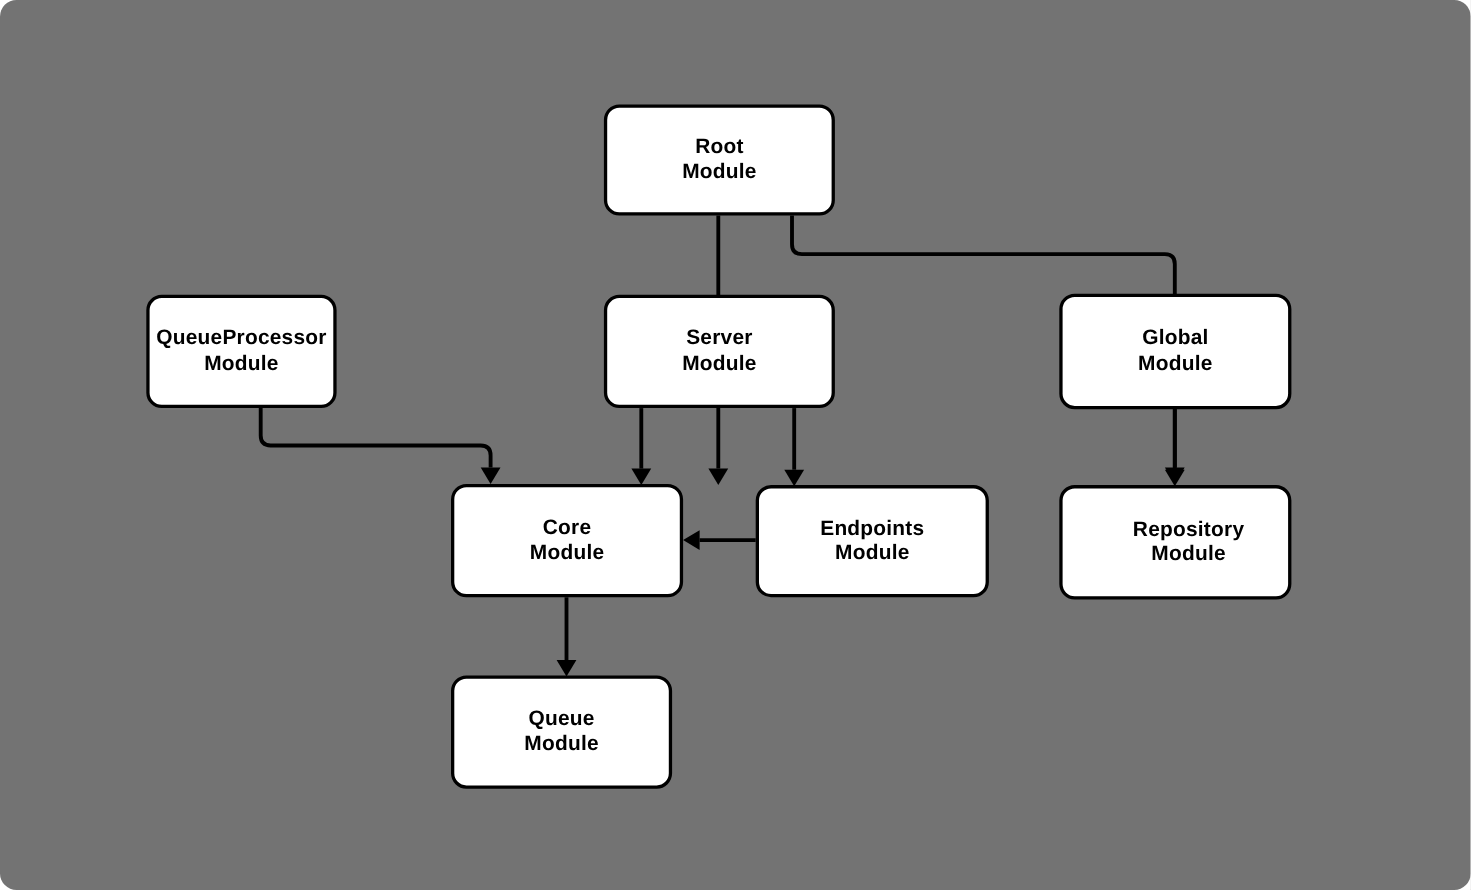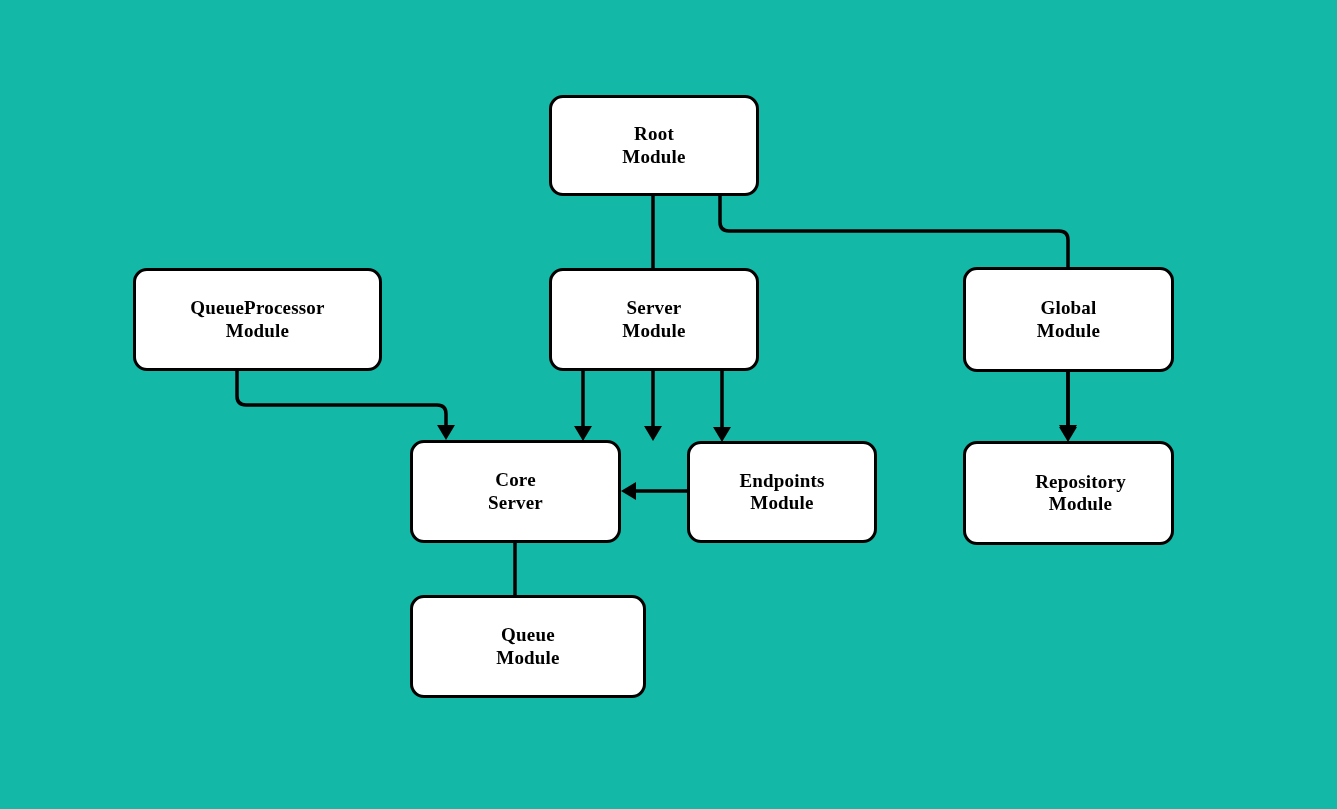--- a/index.html
+++ b/index.html
@@ -5,23 +5,24 @@
 <style>
   html, body {
     margin: 0;
     padding: 0;
     background: #ffffff;
   }
   #diagram-root {
     position: relative;
     width: 1337px;
     height: 809px;
-    background: #14b8a6;
+    background: #737373;
     overflow: hidden;
-    font-family: Liberation Serif, serif;
+    font-family: Liberation Sans, sans-serif;
+    border-radius: 15px;
   }
   #edge-layer {
     position: absolute;
     left: 0;
     top: 0;
     width: 1337px;
     height: 809px;
   }
   .node {
     position: absolute;
@@ -96,48 +97,48 @@
       <path d="M 515 543 L 515 600" stroke="#000000" stroke-width="3.5" fill="none"></path>
       <path d="M 506 600 L 524 600 L 515 615 Z" fill="#000000"></path>
     </g>
   </svg>
 
   <div class="node" style="left:549px; top:95px; width:210px; height:101px;">
     <div class="node-label">Root
 Module</div>
   </div>
 
-  <div class="node" style="left:133px; top:268px; width:249px; height:103px;">
+  <div class="node" style="left:133px; top:268px; width:173px; height:103px;">
     <div class="node-label">QueueProcessor
 Module</div>
   </div>
 
   <div class="node" style="left:549px; top:268px; width:210px; height:103px;justify-content:center;">
     <div class="node-label">Server
 Module</div>
   </div>
 
   <div class="node" style="left:963px; top:267px; width:211px; height:105px;justify-content:center;">
     <div class="node-label">Global
 Module</div>
   </div>
 
   <div class="node" style="left:410px; top:440px; width:211px; height:103px;">
     <div class="node-label">Core
-Server</div>
+Module</div>
   </div>
 
-  <div class="node" style="left:687px; top:441px; width:190px; height:102px;">
+  <div class="node" style="left:687px; top:441px; width:212px; height:102px;">
     <div class="node-label">Endpoints
 Module</div>
   </div>
 
   <div class="node" style="left:963px; top:441px; width:211px; height:104px;padding-left:24px;">
     <div class="node-label">Repository
 Module</div>
   </div>
 
-  <div class="node" style="left:410px; top:595px; width:236px; height:103px;">
+  <div class="node" style="left:410px; top:614px; width:201px; height:103px;">
     <div class="node-label">Queue
 Module</div>
   </div>
 
 </div>
 
 </body></html>

